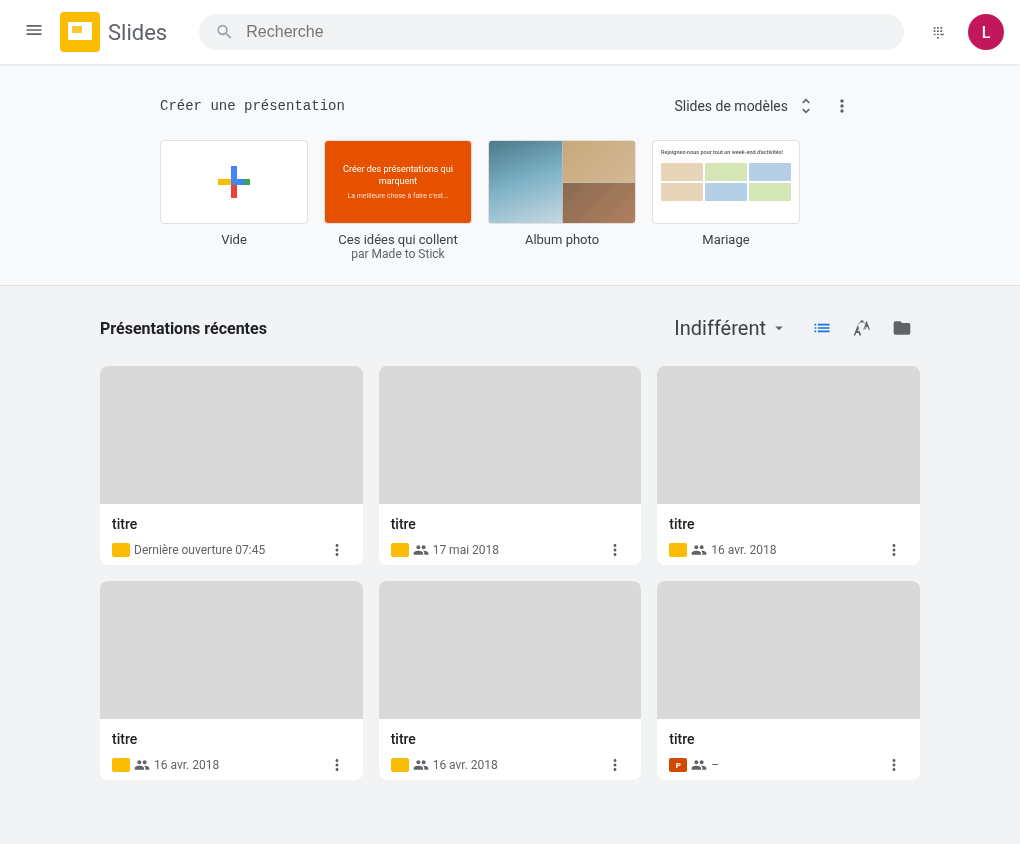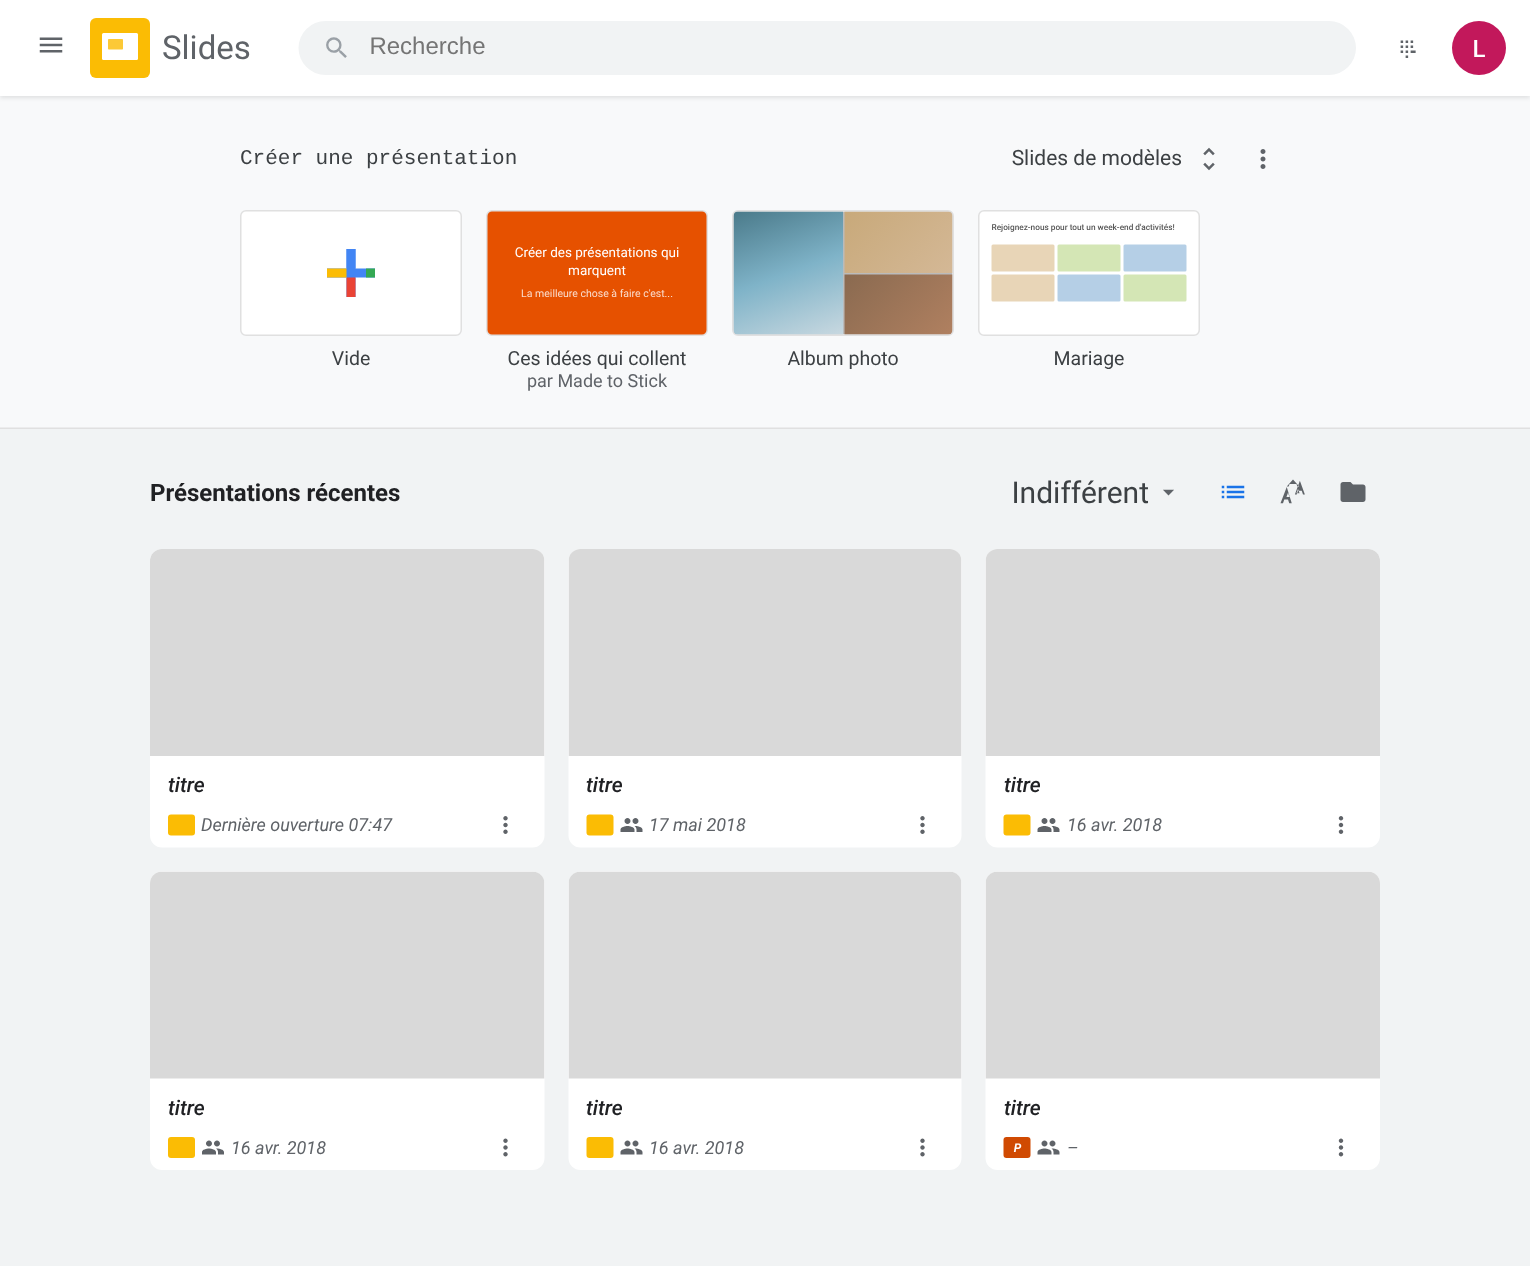--- a/index.html
+++ b/index.html
@@ -290,21 +290,20 @@
       cursor: pointer;
       transition: box-shadow 0.2s;
     }
     .pres-thumb {
       width: 100%;
       height: 138px;
       background: #d9d9d9;
     }
     .pres-info {
       padding: 12px 12px 1px;
-      font-style: italic;
     }
     .pres-name {
       font-size: 14px;
       color: #202124;
       font-weight: 500;
       margin-bottom: 4px;
     }
     .pres-meta {
       display: flex;
       align-items: center;
@@ -486,21 +485,21 @@
 
     <div class="presentations-grid">
 
       <div class="pres-card">
         <div class="pres-thumb"></div>
         <div class="pres-info">
           <div class="pres-name">titre</div>
           <div class="pres-meta">
             <div class="pres-meta-left">
               <div class="slides-file-icon"></div>
-              <span class="pres-date">Dernière ouverture 07:47</span>
+              <span class="pres-date">Dernière ouverture 07:45</span>
             </div>
             <div class="more-btn">
               <svg width="18" height="18" viewBox="0 0 24 24" fill="#5f6368">
                 <path d="M12 8c1.1 0 2-.9 2-2s-.9-2-2-2-2 .9-2 2 .9 2 2 2zm0 2c-1.1 0-2 .9-2 2s.9 2 2 2 2-.9 2-2-.9-2-2-2zm0 6c-1.1 0-2 .9-2 2s.9 2 2 2 2-.9 2-2-.9-2-2-2z"></path>
               </svg>
             </div>
           </div>
         </div>
       </div>
 

